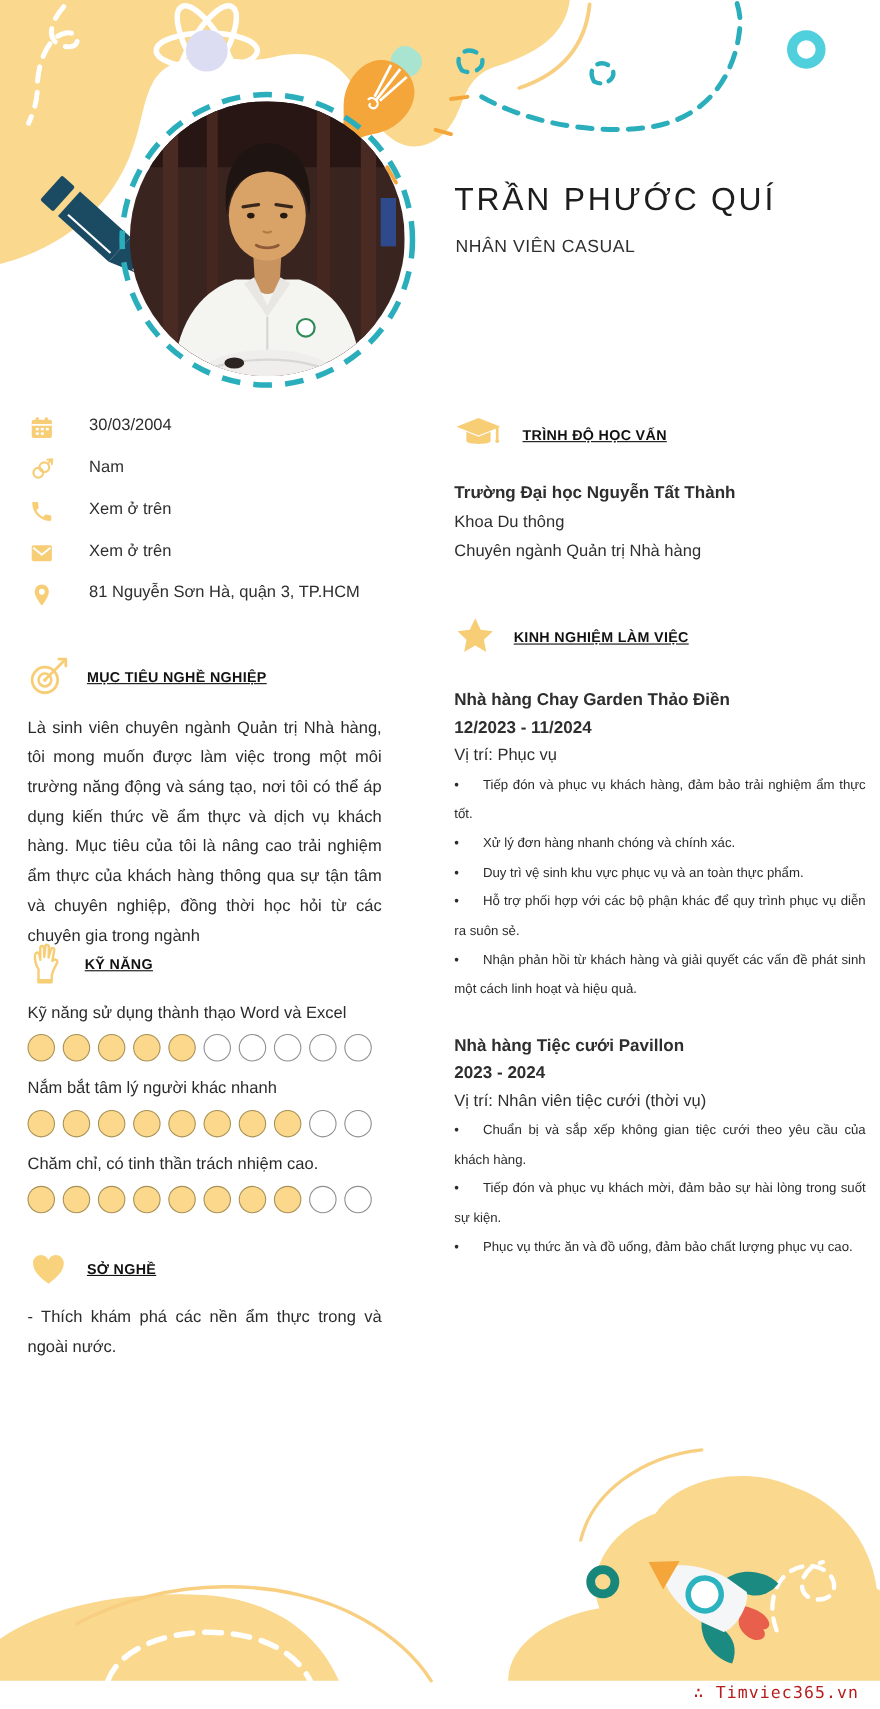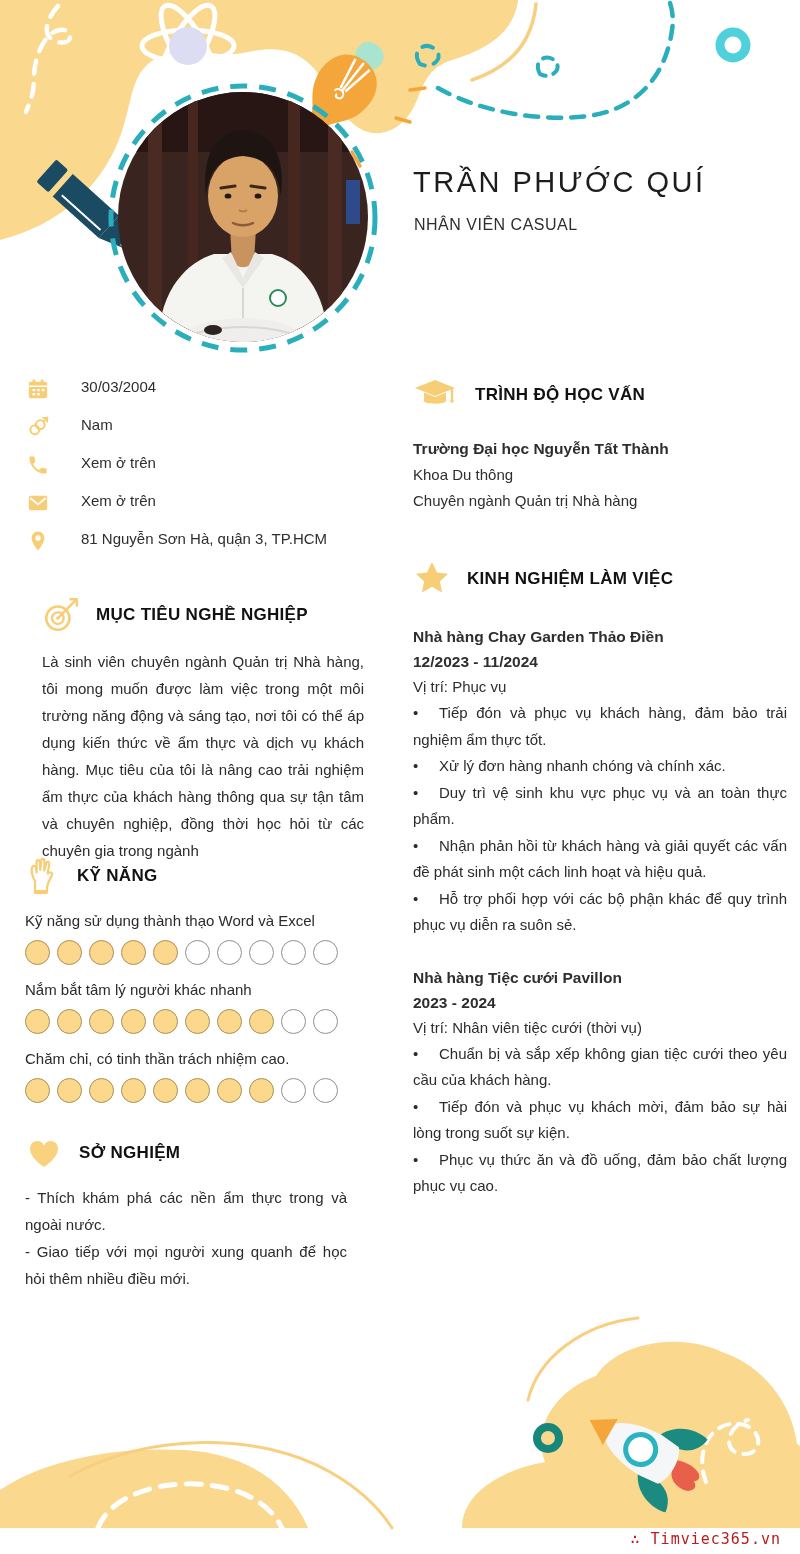--- a/index.html
+++ b/index.html
@@ -10,21 +10,21 @@
   svg{display:block;}
   .abs{position:absolute;}
   
   .photo-wrap{left:118px;top:92px;width:250px;height:250px;border-radius:50%;overflow:hidden;z-index:3;}
   
   .name{left:413px;top:166px;width:380px;font-size:29px;font-weight:normal;letter-spacing:2.5px;color:#1d1d1d;z-index:4;}
   .subtitle{left:414px;top:216px;width:380px;font-size:16px;letter-spacing:0.5px;color:#2e2e2e;z-index:4;}
   
   .sec{z-index:4;}
   .sec-head{display:flex;align-items:center;gap:16px;}
-  .sec-title{font-size:17px;font-weight:bold;letter-spacing:0.3px;color:#111;}
+  .sec-title{font-size:13px;font-weight:bold;letter-spacing:0.3px;color:#111;text-decoration:underline;}
   .left-col{width:322px;}
   .right-col{width:374px;}
   
   .c-row{display:flex;align-items:flex-start;gap:32px;height:38px;}
   .c-val{font-size:15px;color:#2e2e2e;}
   
   .para{margin:14px 0 0 0;font-size:15px;line-height:27px;text-align:justify;color:#2b2b2b;}
   .hob{margin:0;font-size:15px;line-height:27px;text-align:justify;color:#2b2b2b;}
   
   .sk-label{margin-top:16px;font-size:15px;color:#2b2b2b;}
@@ -32,21 +32,21 @@
   .dot{width:25px;height:25px;border-radius:50%;box-sizing:border-box;}
   .dot.filled{background:#FBD88C;border:1.5px solid #a89156;}
   .dot.empty{background:#ffffff;border:1.5px solid #8f8f8f;}
   
   .edu-school{margin-top:24px;font-size:15.5px;font-weight:bold;line-height:26px;}
   .edu-line{font-size:15px;line-height:26px;}
   .job{margin-top:26px;}
   .job-title{font-size:15.5px;font-weight:bold;line-height:25px;}
   .job-period{font-size:15.5px;font-weight:bold;line-height:25px;}
   .job-pos{font-size:15px;line-height:26px;}
-  .bullet{margin:0;font-size:15px;line-height:26.5px;text-align:justify;color:#2b2b2b;}
+  .bullet{margin:0;font-size:12px;line-height:26.5px;text-align:justify;color:#2b2b2b;}
   .bm{display:inline-block;width:26px;}
   
   .watermark{right:19px;top:1530px;font-family:"DejaVu Sans Mono",monospace;font-size:15px;letter-spacing:1px;color:#b91c1c;z-index:5;}
 </style>
 </head>
 <body>
 
 <svg class="abs" style="left:0;top:0;z-index:1;" width="800" height="380" viewBox="0 0 800 380">
   <path fill="#FAD88E" d="M0,0 L518,0 C514,34 484,50 452,60 C414,72 426,106 398,126 C368,146 344,122 326,86 C308,52 282,44 248,52 C214,60 196,44 162,56 C128,68 134,104 118,142 C100,186 62,224 0,240 Z"></path>
   <path fill="none" stroke="#F8CF80" stroke-width="3.5" stroke-linecap="round" d="M536,4 C532,44 508,68 472,80"></path>
@@ -150,21 +150,21 @@
   </div>
   <div class="c-row">
     <svg width="22" height="22" viewBox="0 0 24 24">
       <path fill="#F7CD76" d="M12,1.5 C8,1.5 5,4.7 5,8.7 C5,14 12,22.5 12,22.5 C12,22.5 19,14 19,8.7 C19,4.7 16,1.5 12,1.5 Z"></path>
       <circle cx="12" cy="8.7" r="2.9" fill="#ffffff"></circle>
     </svg>
     <span class="c-val">81 Nguyễn Sơn Hà, quận 3, TP.HCM</span>
   </div>
 </div>
 
-<div class="abs sec left-col" style="left:42px;top:596px;">
+<div class="abs sec left-col" style="left:25px;top:596px;">
   <div class="sec-head">
     <svg width="38" height="38" viewBox="0 0 36 36">
       <circle cx="15" cy="21" r="11" fill="none" stroke="#F7CD76" stroke-width="2.4"></circle>
       <circle cx="15" cy="21" r="5.5" fill="none" stroke="#F7CD76" stroke-width="2.2"></circle>
       <circle cx="15" cy="21" r="1.6" fill="#F7CD76"></circle>
       <line x1="16" y1="20" x2="32" y2="4" stroke="#F7CD76" stroke-width="2.4" stroke-linecap="round"></line>
       <path d="M27,3 L33,3 L33,9" fill="none" stroke="#F7CD76" stroke-width="2.4" stroke-linecap="round" stroke-linejoin="round"></path>
     </svg>
     <span class="sec-title">MỤC TIÊU NGHỀ NGHIỆP</span>
   </div>
@@ -224,25 +224,24 @@
         <span class="dot empty"></span>
       </div>
   </div>
 </div>
 
 <div class="abs sec left-col" style="left:25px;top:1136px;">
   <div class="sec-head">
     <svg width="38" height="34" viewBox="0 0 36 34">
       <path d="M18,31 C8,24 4,18 4,12.5 C4,8 7.5,5 11.5,5 C14.5,5 17,7 18,9.5 C19,7 21.5,5 24.5,5 C28.5,5 32,8 32,12.5 C32,18 28,24 18,31 Z" fill="#F9D27E"></path>
     </svg>
-    <span class="sec-title">SỞ NGHIỆM</span>
+    <span class="sec-title">SỞ NGHỀ</span>
   </div>
   <div style="margin-top:14px;">
     <p class="hob">- Thích khám phá các nền ẩm thực trong và ngoài nước.</p>
-    <p class="hob">- Giao tiếp với mọi người xung quanh để học hỏi thêm nhiều điều mới.</p>
   </div>
 </div>
 
 <div class="abs sec right-col" style="left:413px;top:378px;">
   <div class="sec-head">
     <svg width="46" height="34" viewBox="0 0 46 34">
       <polygon points="22,2 42,10 22,18 2,10" fill="#F7CD76"></polygon>
       <path d="M11,14.5 L11,23 C11,26.5 33,26.5 33,23 L33,14.5 L22,19 Z" fill="#F7CD76"></path>
       <line x1="39" y1="11.5" x2="39" y2="21" stroke="#F7CD76" stroke-width="2.4" stroke-linecap="round"></line>
       <circle cx="39" cy="23" r="1.8" fill="#F7CD76"></circle>
@@ -262,22 +261,22 @@
     <span class="sec-title">KINH NGHIỆM LÀM VIỆC</span>
   </div>
 
   <div class="job">
     <div class="job-title">Nhà hàng Chay Garden Thảo Điền</div>
     <div class="job-period">12/2023 - 11/2024</div>
     <div class="job-pos">Vị trí: Phục vụ</div>
     <p class="bullet"><span class="bm">•</span><span>Tiếp đón và phục vụ khách hàng, đảm bảo trải nghiệm ẩm thực tốt.</span></p>
     <p class="bullet"><span class="bm">•</span><span>Xử lý đơn hàng nhanh chóng và chính xác.</span></p>
     <p class="bullet"><span class="bm">•</span><span>Duy trì vệ sinh khu vực phục vụ và an toàn thực phẩm.</span></p>
+    <p class="bullet"><span class="bm">•</span><span>Hỗ trợ phối hợp với các bộ phận khác để quy trình phục vụ diễn ra suôn sẻ.</span></p>
     <p class="bullet"><span class="bm">•</span><span>Nhận phản hồi từ khách hàng và giải quyết các vấn đề phát sinh một cách linh hoạt và hiệu quả.</span></p>
-    <p class="bullet"><span class="bm">•</span><span>Hỗ trợ phối hợp với các bộ phận khác để quy trình phục vụ diễn ra suôn sẻ.</span></p>
   </div>
 
   <div class="job">
     <div class="job-title">Nhà hàng Tiệc cưới Pavillon</div>
     <div class="job-period">2023 - 2024</div>
     <div class="job-pos">Vị trí: Nhân viên tiệc cưới (thời vụ)</div>
     <p class="bullet"><span class="bm">•</span><span>Chuẩn bị và sắp xếp không gian tiệc cưới theo yêu cầu của khách hàng.</span></p>
     <p class="bullet"><span class="bm">•</span><span>Tiếp đón và phục vụ khách mời, đảm bảo sự hài lòng trong suốt sự kiện.</span></p>
     <p class="bullet"><span class="bm">•</span><span>Phục vụ thức ăn và đồ uống, đảm bảo chất lượng phục vụ cao.</span></p>
   </div>

